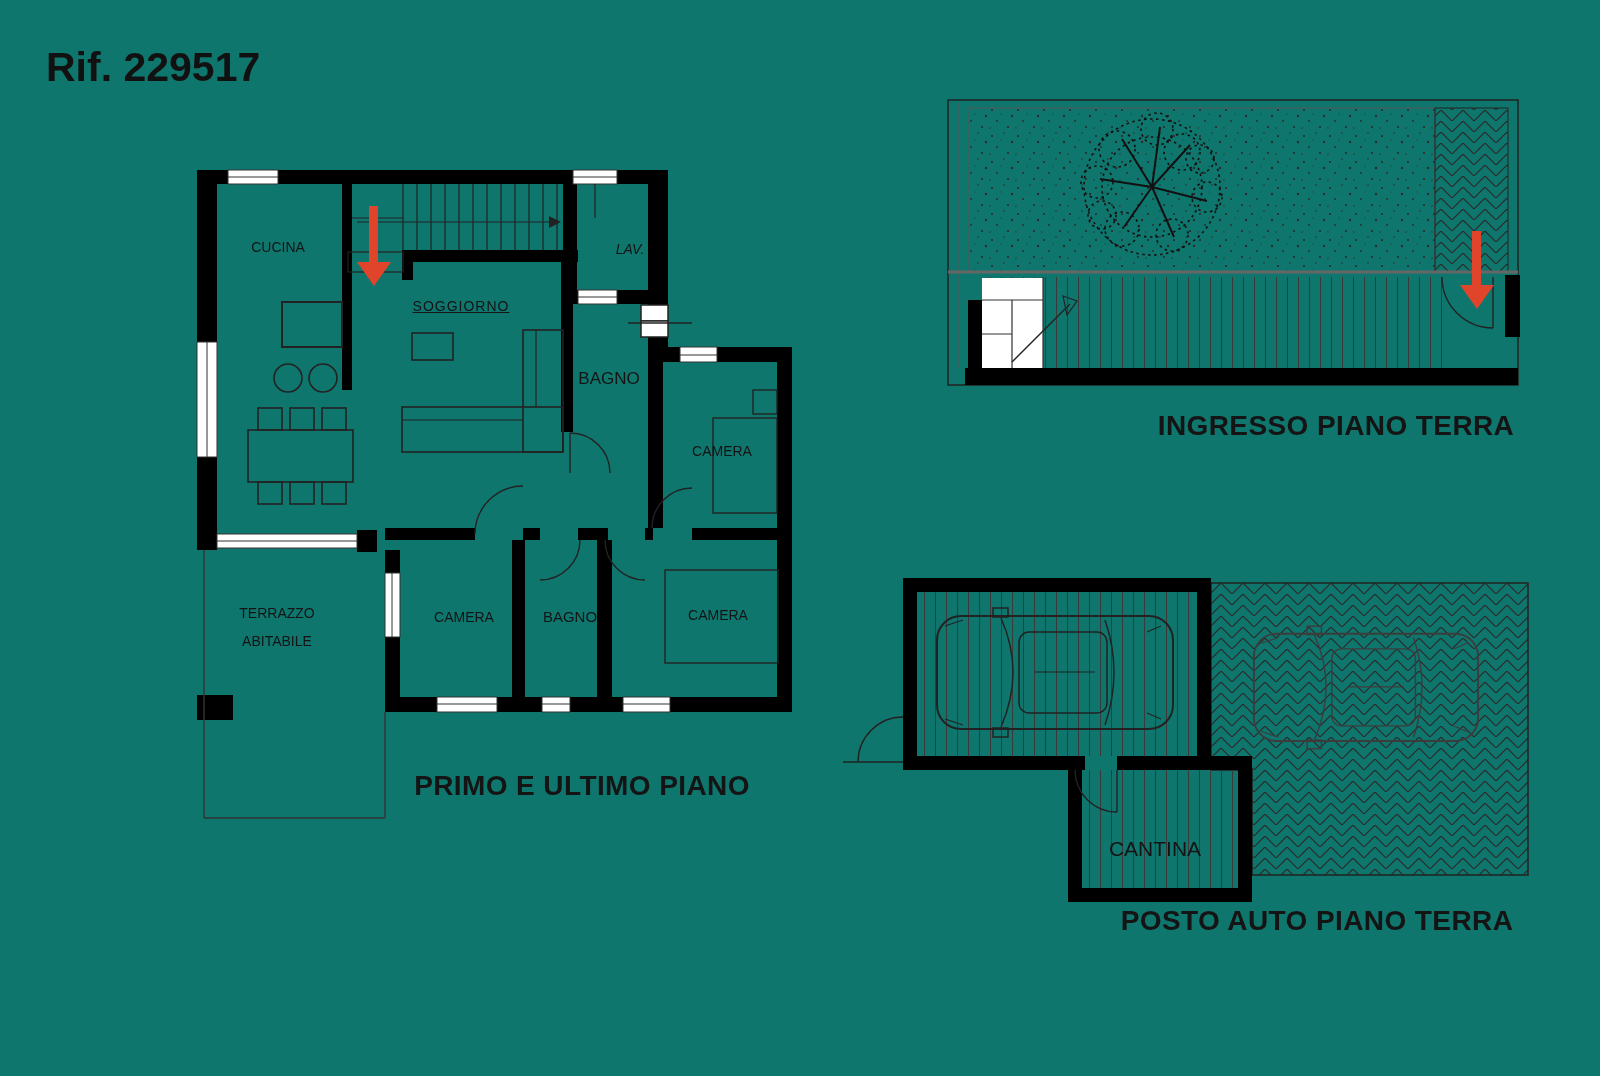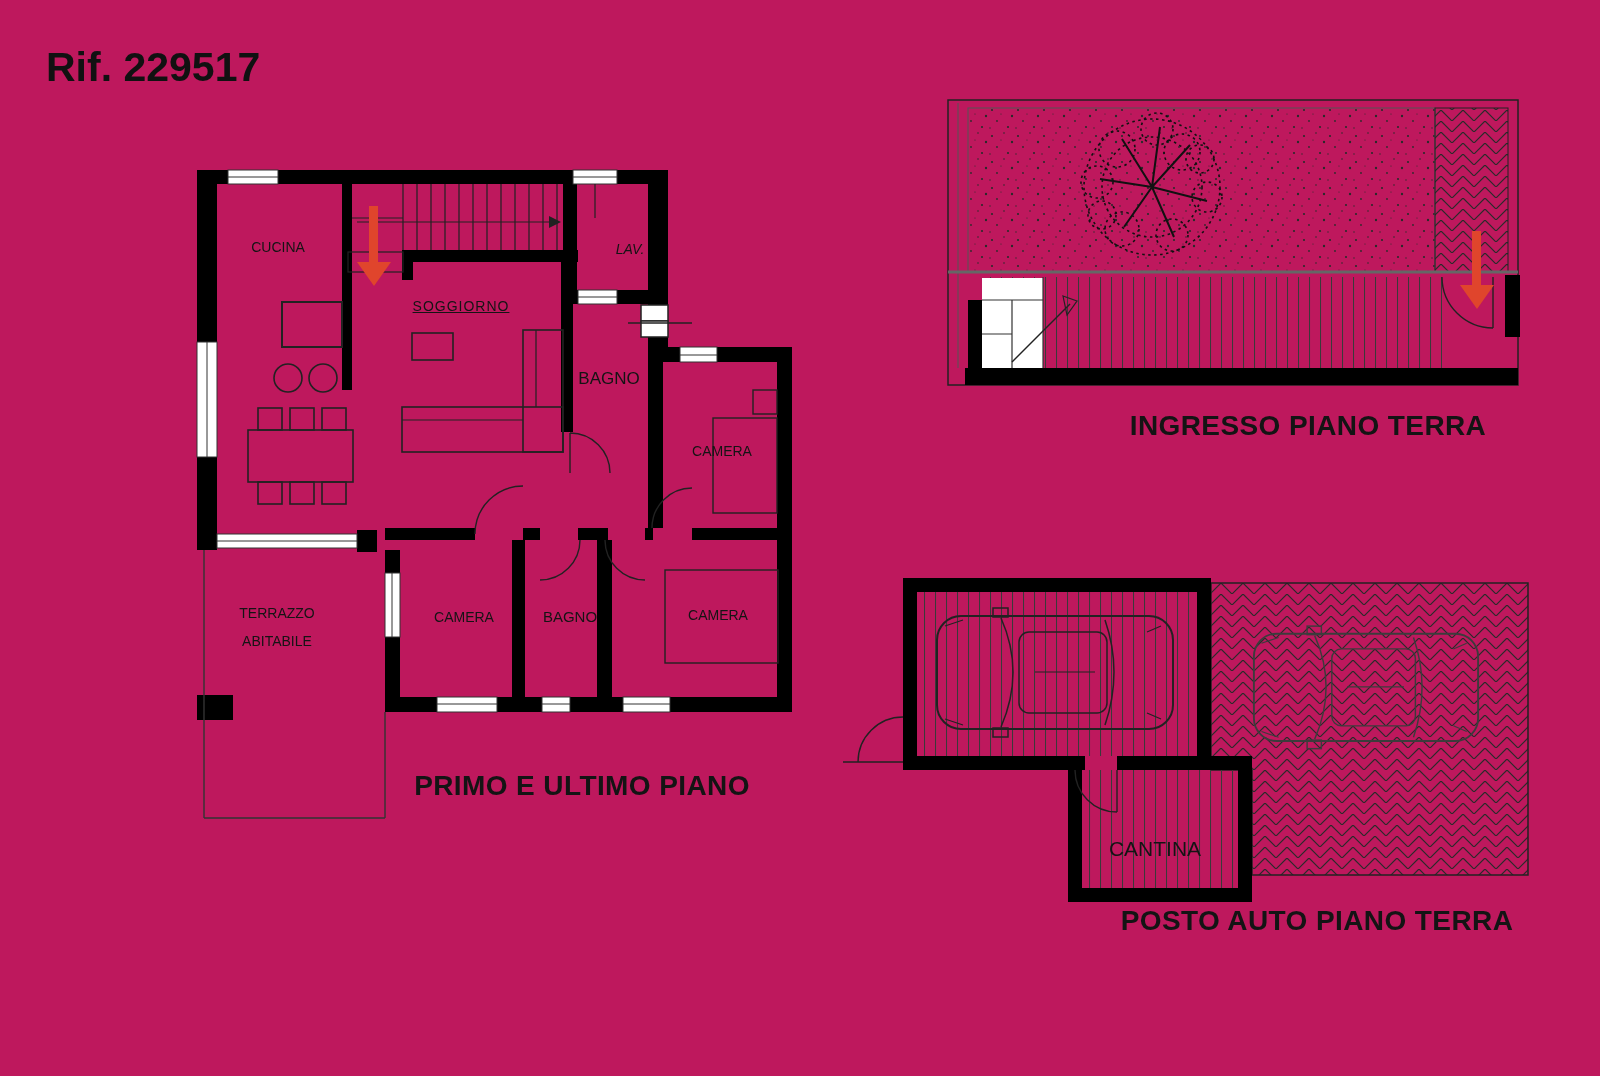--- a/index.html
+++ b/index.html
@@ -1,16 +1,16 @@
 <!DOCTYPE html>
 <html><head>
 <meta charset="utf-8">
 <style>
   html,body{margin:0;padding:0;background:#ffffff;}
-  .canvas{position:relative;width:1600px;height:1076px;background:#be185d;overflow:hidden;
+  .canvas{position:relative;width:1600px;height:1076px;background:#0f766e;overflow:hidden;
           font-family:"Liberation Sans",sans-serif;}
   .canvas svg{position:absolute;left:0;top:0;}
   .label{position:absolute;transform:translate(-50%,-50%);white-space:nowrap;
          color:#141414;font-family:"Liberation Sans",sans-serif;line-height:1;}
   .room{font-size:14px;}
   .room-sm{font-size:15px;}
   .plan-title{font-size:28px;font-weight:bold;letter-spacing:.4px;}
   .rif{position:absolute;left:46px;top:44px;font-size:41px;font-weight:bold;color:#111;
        font-family:"Liberation Sans",sans-serif;}
   .ls1{letter-spacing:1px;}
@@ -236,16 +236,16 @@
 <div class="label room" style="left:609px;top:378px;font-size:17px;">BAGNO</div>
 <div class="label room" style="left:722px;top:451px;">CAMERA</div>
 <div class="label room" style="left:277px;top:613px;">TERRAZZO</div>
 <div class="label room" style="left:277px;top:641px;">ABITABILE</div>
 <div class="label room" style="left:464px;top:617px;">CAMERA</div>
 <div class="label room-sm" style="left:570px;top:616px;">BAGNO</div>
 <div class="label room" style="left:718px;top:615px;">CAMERA</div>
 <div class="label room" style="left:1155px;top:848px;font-size:21px;">CANTINA</div>
 
 <div class="label plan-title" style="left:582px;top:786px;text-align:center;">PRIMO E ULTIMO PIANO</div>
-<div class="label plan-title" style="left:1308px;top:426px;">INGRESSO PIANO TERRA</div>
+<div class="label plan-title" style="left:1336px;top:426px;">INGRESSO PIANO TERRA</div>
 <div class="label plan-title" style="left:1317px;top:921px;">POSTO AUTO PIANO TERRA</div>
 
 </div>
 
 </body></html>

